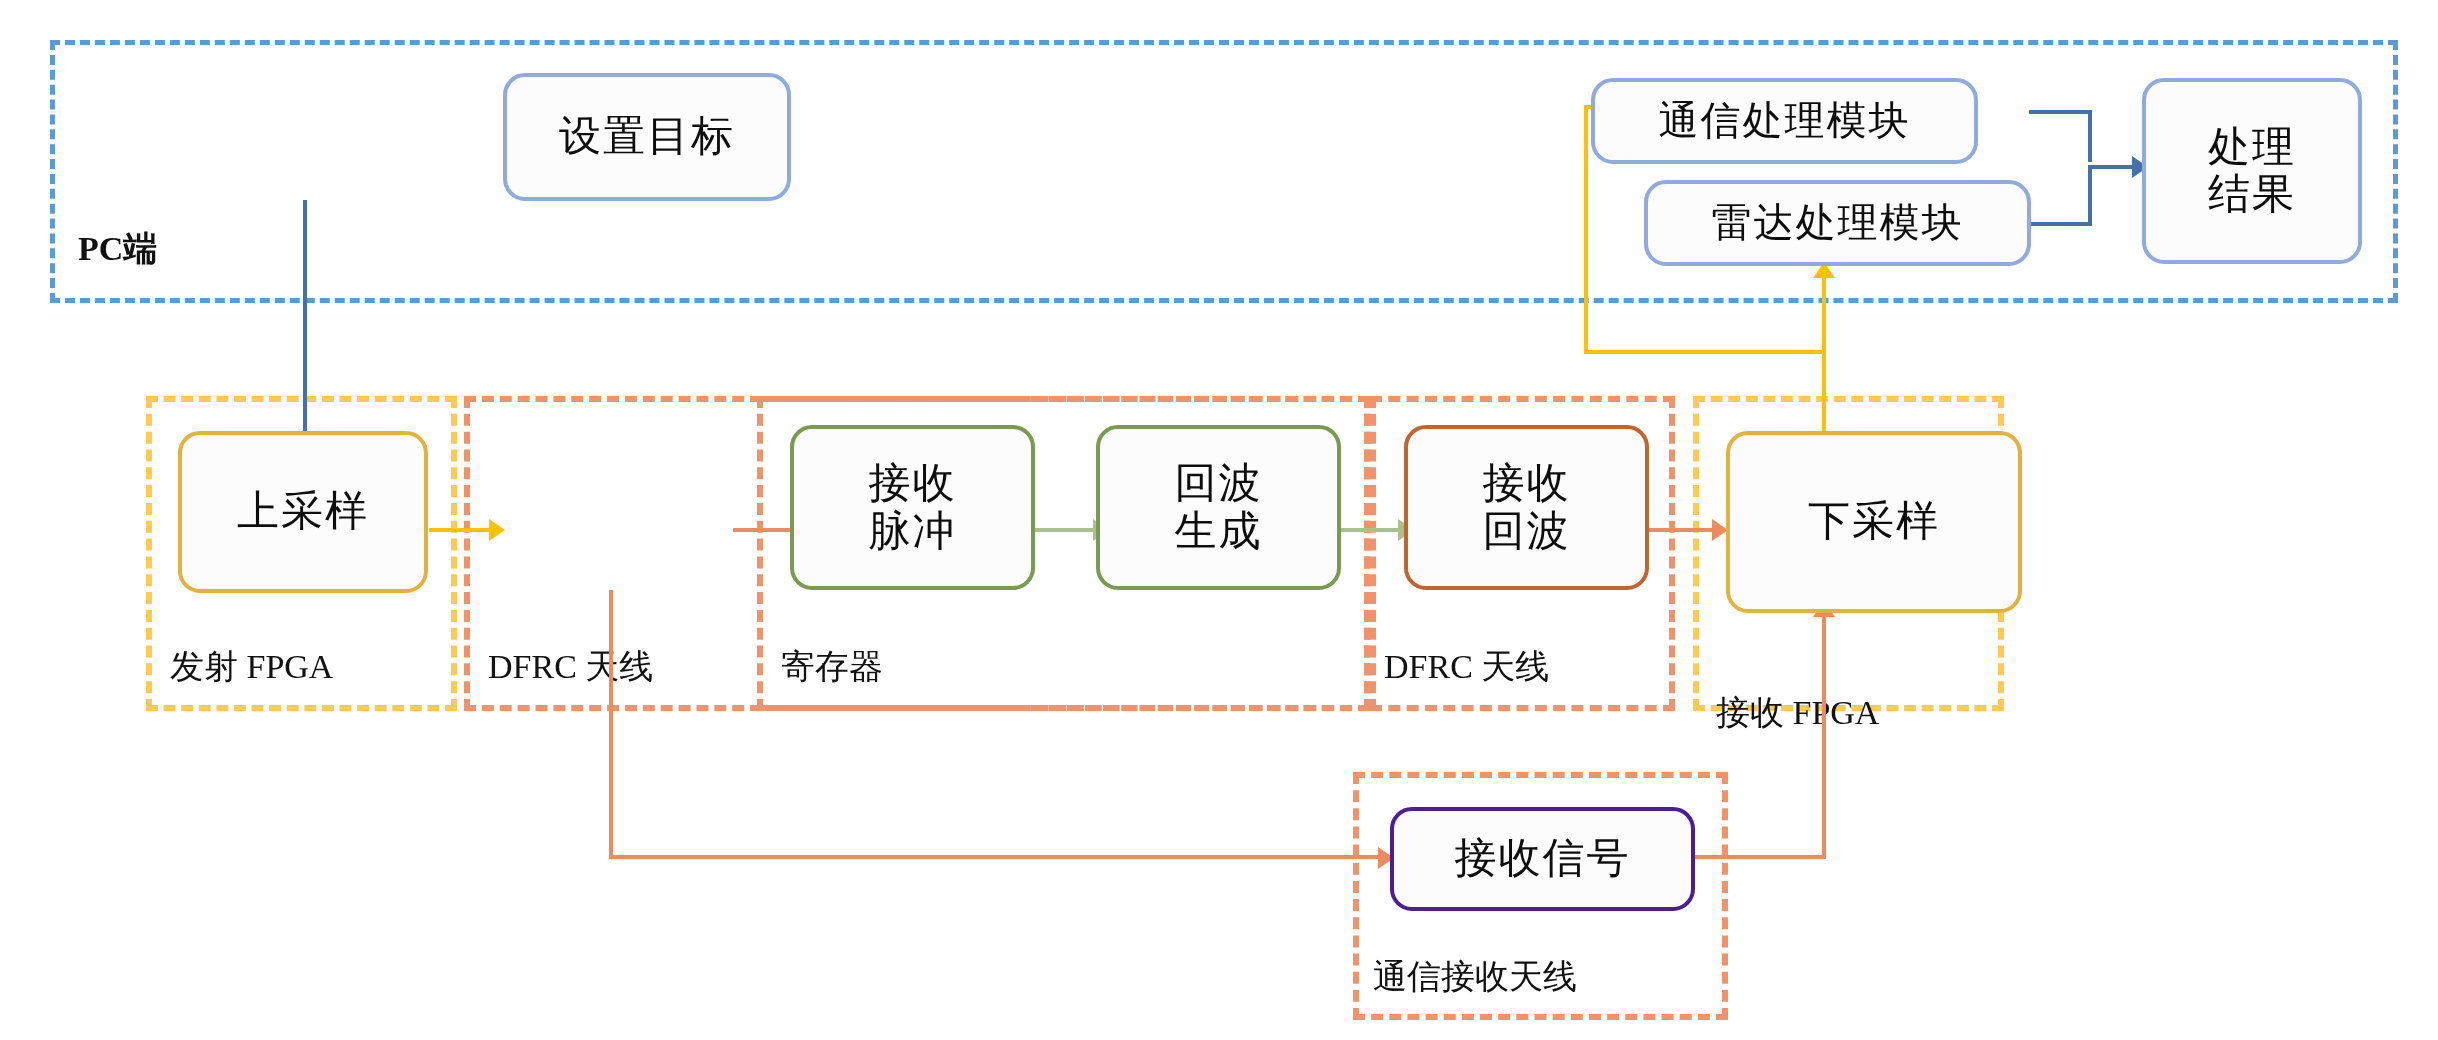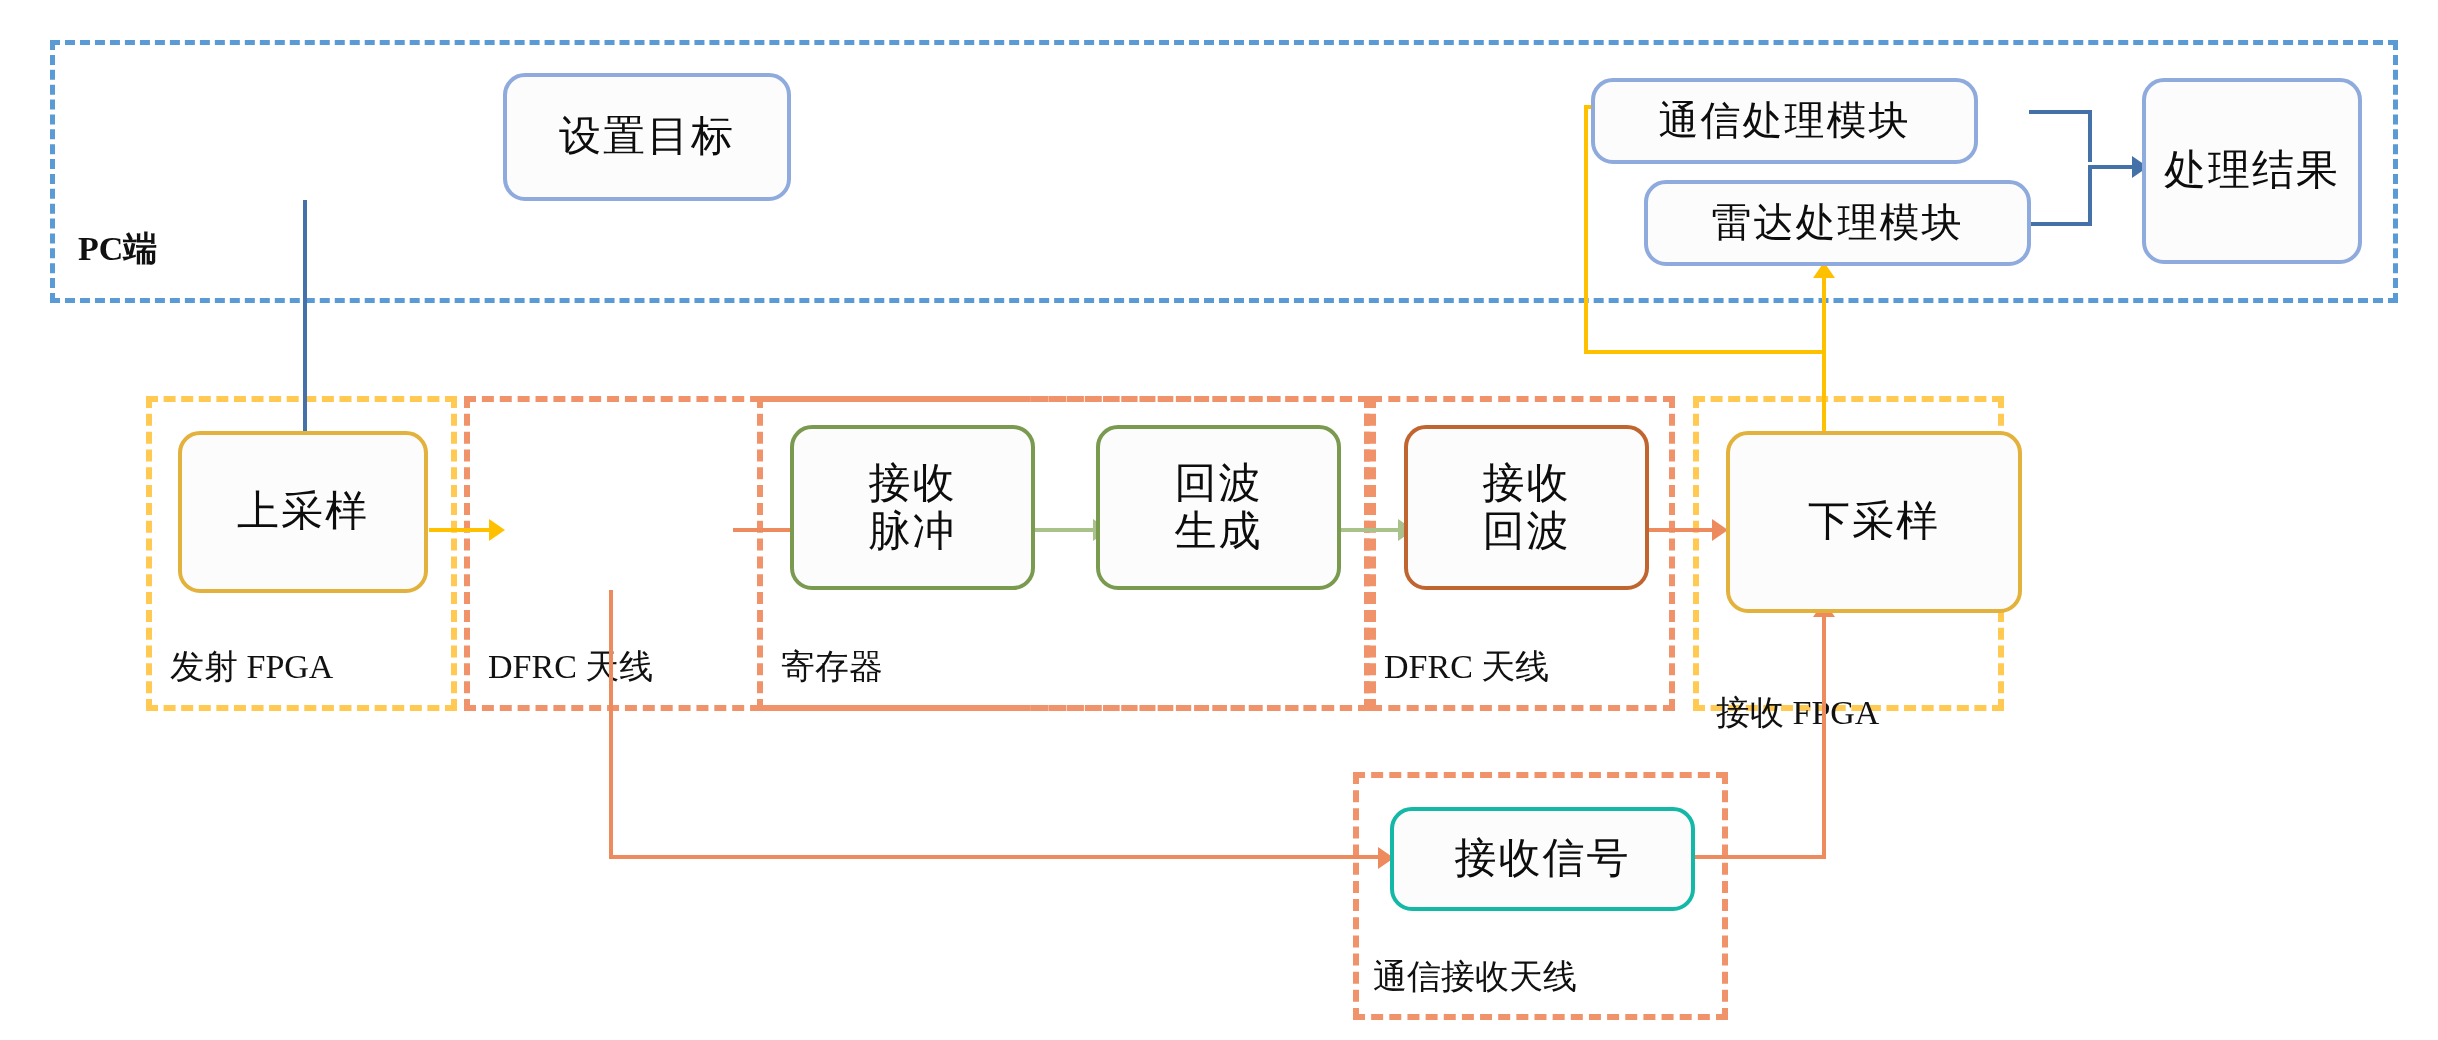--- a/index.html
+++ b/index.html
@@ -29,21 +29,21 @@
     text-align:center;background:#fcfcfc;
     border-radius:22px;
     font-family:"Liberation Serif","DejaVu Serif",serif;
     font-size:42px;color:#0d0d0d;line-height:1.12;
     letter-spacing:2px;
   }
   .node.blue  {border:4px solid #8faadc;}
   .node.amber {border:4px solid #e3b23c;}
   .node.sienna{border:4px solid #c0652f;}
   .node.green {border:4px solid #7a9a50;}
-  .node.tan   {border:4px solid #14b8a6;}
+  .node.tan   {border:4px solid #4c1d95;}
 
   
   .ln{position:absolute;}
   .h{height:4px;}
   .v{width:4px;}
   .c-blue  {background:#4472a8;}
   .c-amber {background:#ffc000;}
   .c-orange{background:#ed8b5e;}
   .c-green {background:#a9c18a;}
 
@@ -136,21 +136,21 @@
   </div>
 
   <div class="node blue" style="left:1591px;top:78px;width:387px;height:86px;font-size:40px;">
     <span>通信处理模块</span>
   </div>
 
   <div class="node blue" style="left:1644px;top:180px;width:387px;height:86px;font-size:40px;">
     <span>雷达处理模块</span>
   </div>
 
-  <div class="node blue" style="left:2142px;top:78px;width:220px;height:186px;">
+  <div class="node blue" style="left:2142px;top:78px;width:220px;height:186px;flex-direction:column;">
     <span>处理</span>
     <span>结果</span>
   </div>
 
   <div class="node amber" style="left:178px;top:431px;width:250px;height:162px;">
     <span>上采样</span>
   </div>
 
 
   <div class="node green" style="left:790px;top:425px;width:245px;height:165px;flex-direction:column;">

